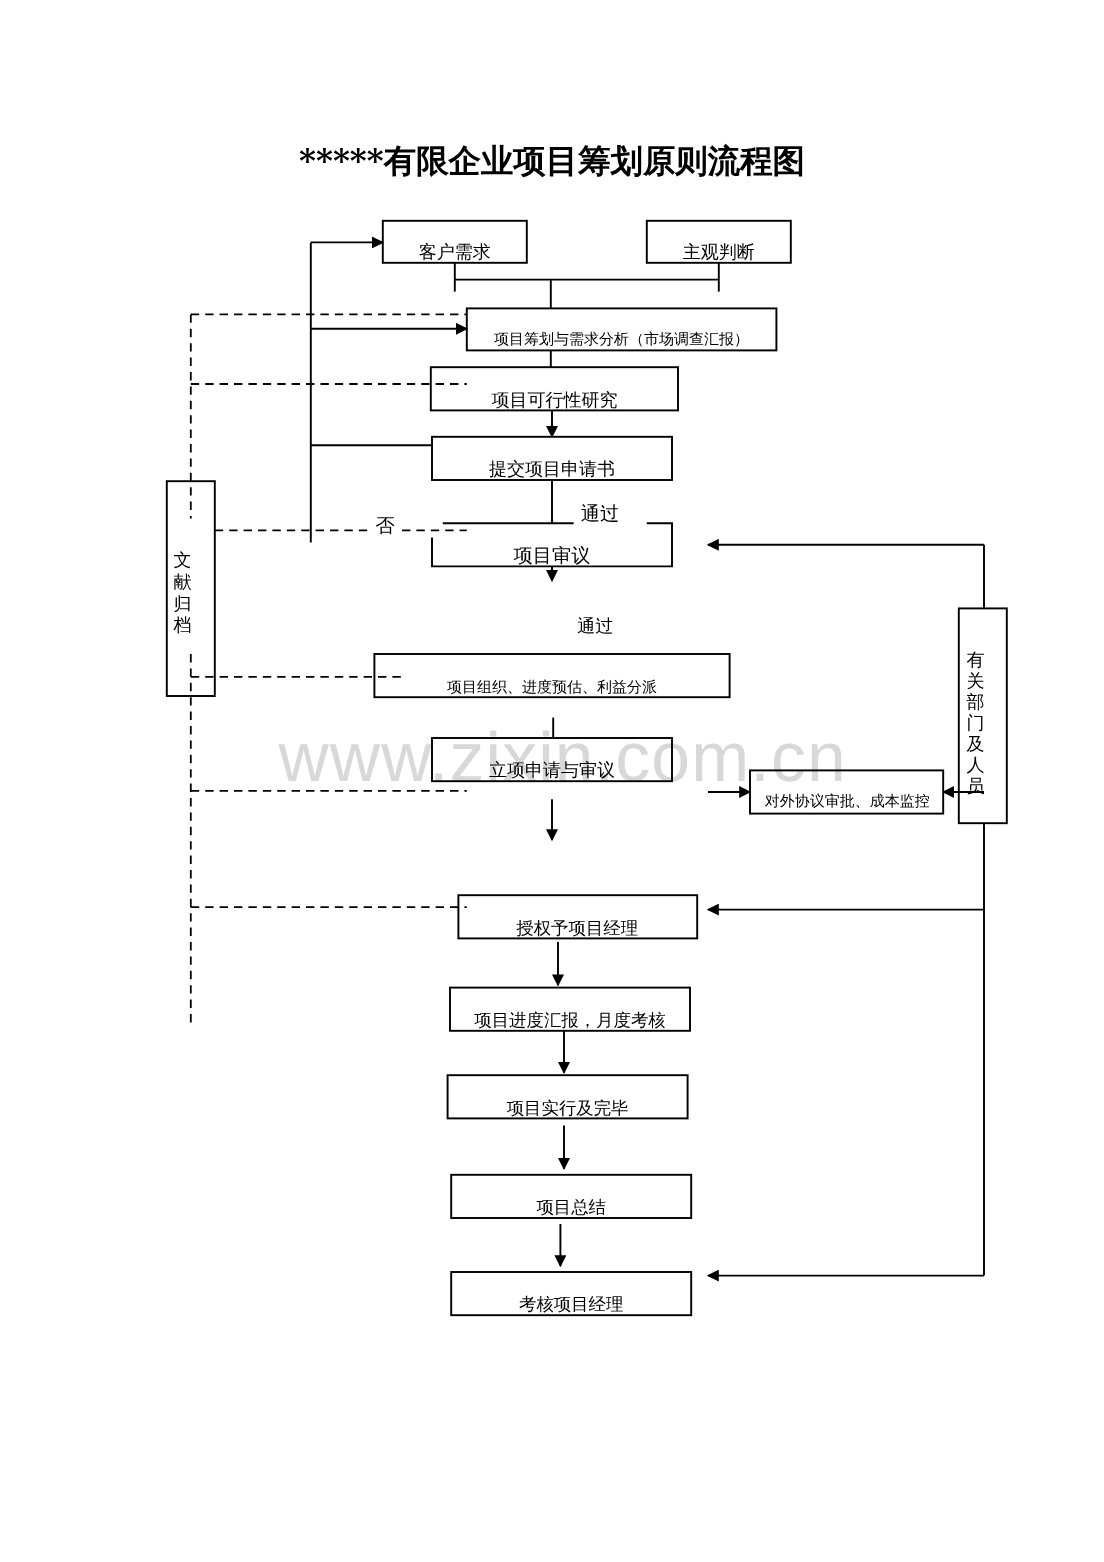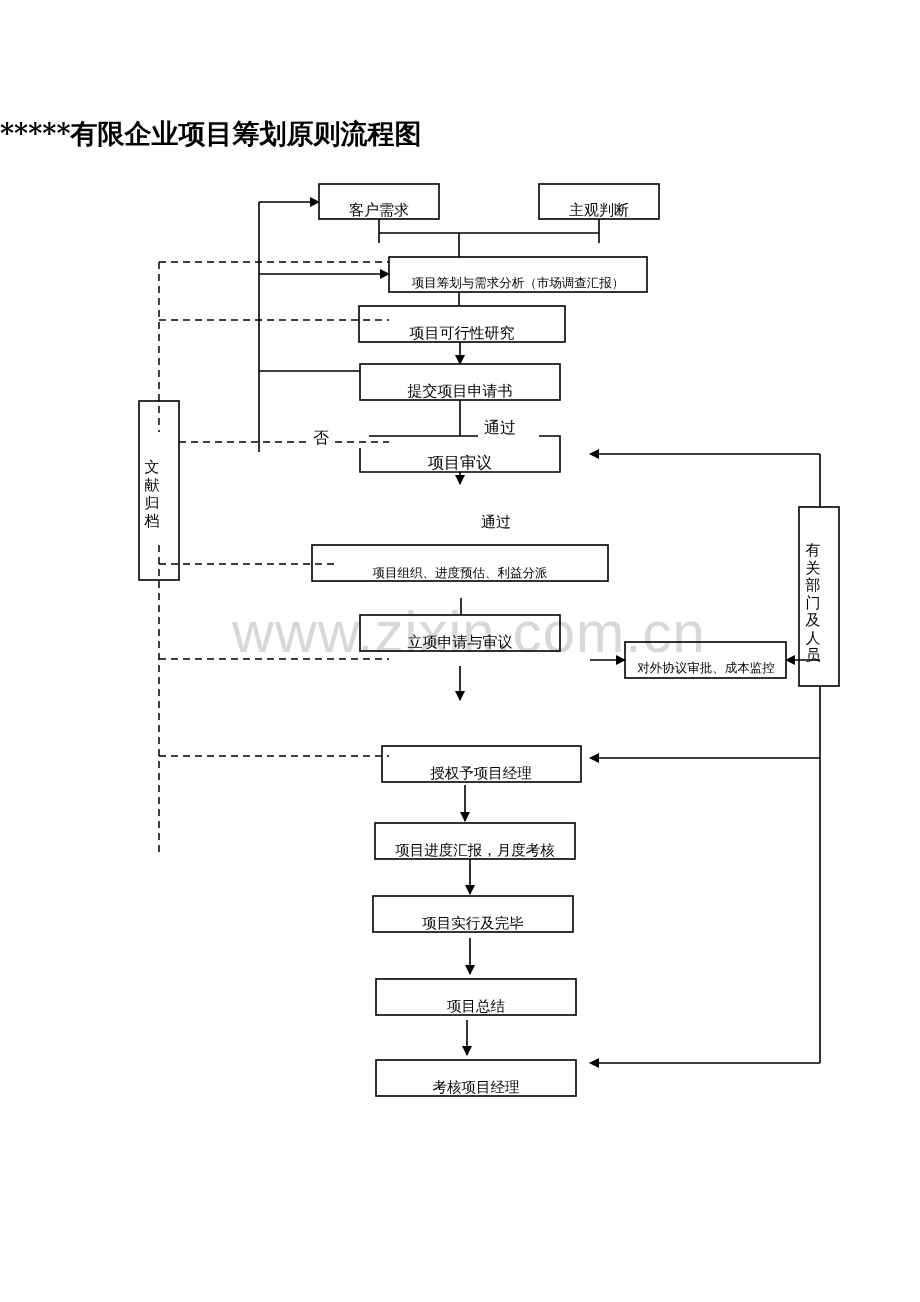--- a/index.html
+++ b/index.html
@@ -1,18 +1,18 @@
 <!DOCTYPE html>
 <html><head>
   <meta charset="utf-8">
   <style>
     html, body { margin: 0; padding: 0; background: #ffffff; }
     body { width: 920px; height: 1302px; position: relative; overflow: hidden; }
     #stage { position: absolute; left: 0; top: 0; width: 920px; height: 1302px; }
-    .title { position: absolute; left: 0; top: 116px; width: 920px; text-align: left;
+    .title { position: absolute; left: 0; top: 116px; width: 920px; text-align: center;
       font-family: "DejaVu Serif", "Liberation Serif", serif; font-weight: bold; font-size: 27px; color: #000; }
     .watermark { position: absolute; left: 232px; top: 598px; font-family: "Liberation Sans", sans-serif;
       font-size: 58px; color: #d8d8d8; letter-spacing: 1px; }
     svg text { font-family: "DejaVu Serif", "Liberation Serif", serif; fill: #000; }
   </style>
 </head>
 <body>
 
 <div id="stage">
   <div class="title">*****有限企业项目筹划原则流程图</div>

